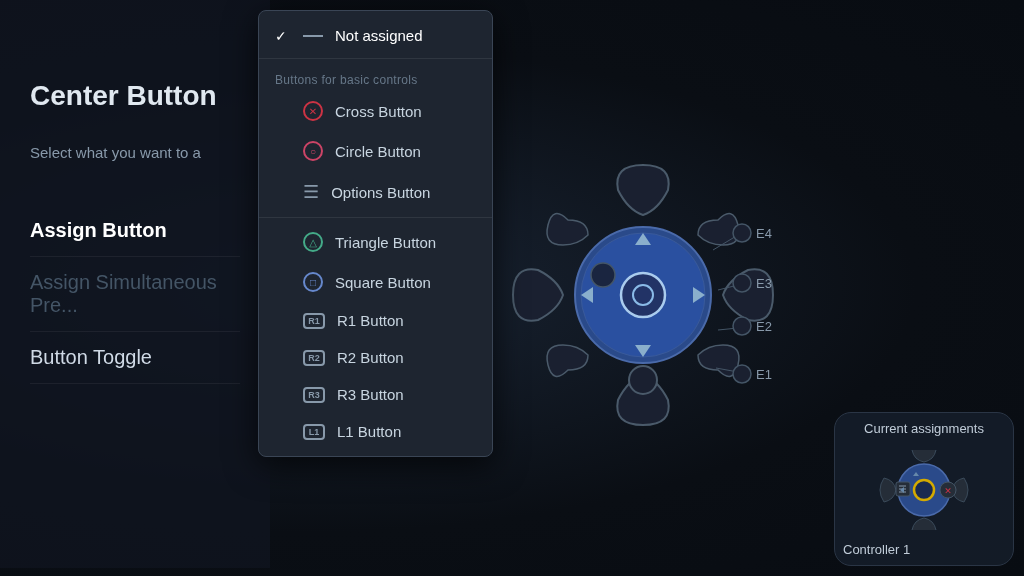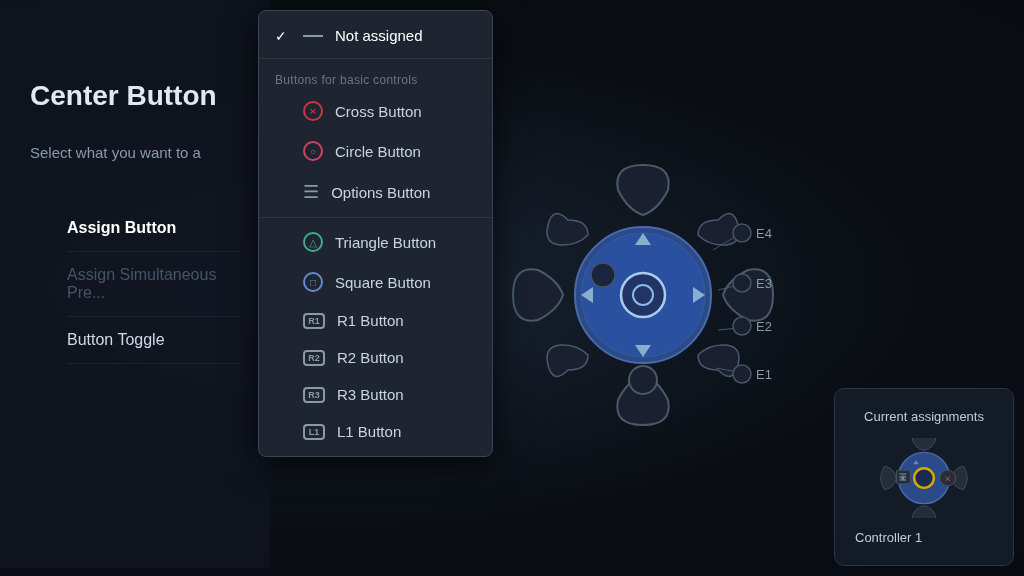--- a/index.html
+++ b/index.html
@@ -40,25 +40,24 @@
 
     .select-hint {
       font-size: 15px;
       color: #8899aa;
       margin-bottom: 40px;
       line-height: 1.5;
     }
 
     .menu-item {
       padding: 14px 0;
-      font-size: 16px;
+      font-size: 20px;
       color: #d0dae6;
       cursor: pointer;
       border-bottom: 1px solid rgba(255,255,255,0.06);
-      margin-left: 37px;
     }
 
     .menu-item.active {
       color: #ffffff;
       font-weight: 600;
     }
 
     .menu-item.disabled {
       color: #445566;
     }
@@ -169,22 +168,22 @@
       height: 100%;
     }
 
     
     .assignments-panel {
       position: absolute;
       right: 10px;
       bottom: 10px;
       width: 180px;
       background: rgba(20, 28, 40, 0.95);
-      border-radius: 10px;
-      padding: 20px;
+      border-radius: 17px;
+      padding: 8px;
       border: 1px solid #2a3545;
     }
 
     .assignments-title {
       font-size: 13px;
       color: #c0ccd8;
       text-align: center;
       margin-bottom: 14px;
       font-weight: 500;
     }

